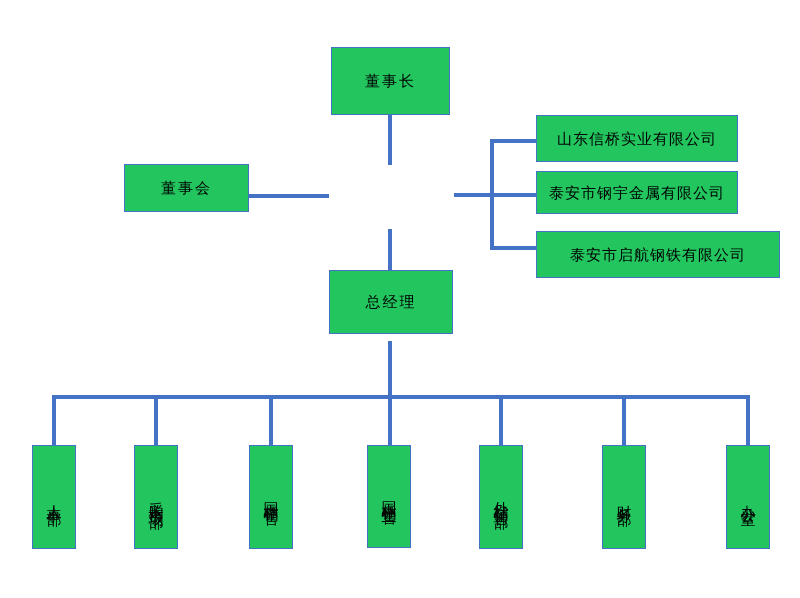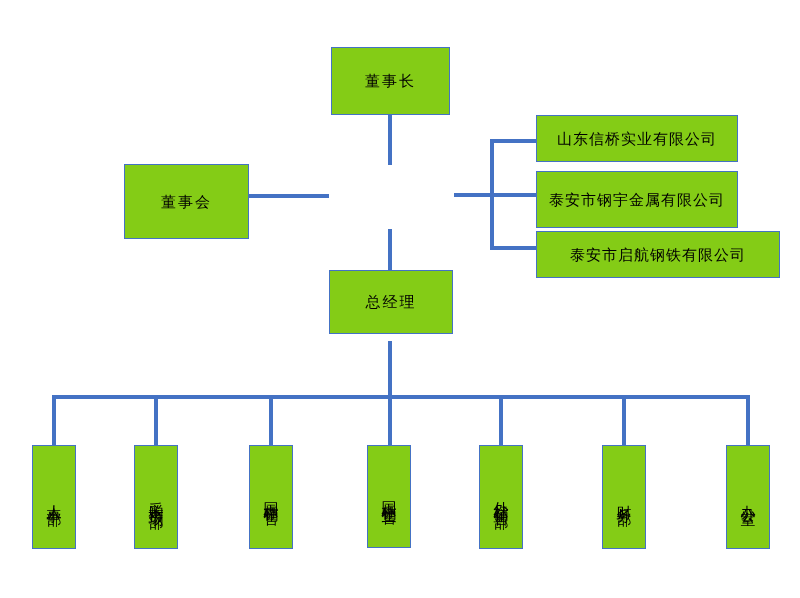--- a/index.html
+++ b/index.html
@@ -11,21 +11,21 @@
   .canvas {
     position: relative;
     width: 800px;
     height: 598px;
     background: var(--bg-color, #FFFFFF);
     overflow: hidden;
   }
   .node {
     position: absolute;
     border: 1px solid var(--border-color, #4472C4);
-    background: #84cc16;
+    background: #22c55e;
     display: flex;
     align-items: center;
     justify-content: center;
     color: var(--text-color, #000000);
     font-size: 15px;
     letter-spacing: 2px;
     text-align: center;
     line-height: 1.2;
   }
   .node.vertical .label {
@@ -66,34 +66,34 @@
   <div class="line" style="left:269px; top:395px; width:4px; height:50px;"></div>
   <div class="line" style="left:388px; top:395px; width:4px; height:50px;"></div>
   <div class="line" style="left:499px; top:395px; width:4px; height:50px;"></div>
   <div class="line" style="left:622px; top:395px; width:4px; height:50px;"></div>
   <div class="line" style="left:746px; top:395px; width:4px; height:50px;"></div>
 
   <div class="node" style="left:331px; top:47px; width:119px; height:68px;">
     <span class="label">董事长</span>
   </div>
 
-  <div class="node" style="left:124px; top:164px; width:125px; height:75px;">
+  <div class="node" style="left:124px; top:164px; width:125px; height:48px;">
     <span class="label">董事会</span>
   </div>
 
 
   <div class="node" style="left:329px; top:270px; width:124px; height:64px;">
     <span class="label">总经理</span>
   </div>
 
   <div class="node" style="left:536px; top:115px; width:202px; height:47px; letter-spacing:1px;">
     <span class="label">山东信桥实业有限公司</span>
   </div>
 
-  <div class="node" style="left:536px; top:171px; width:202px; height:57px; letter-spacing:1px;">
+  <div class="node" style="left:536px; top:171px; width:202px; height:43px; letter-spacing:1px;">
     <span class="label">泰安市钢宇金属有限公司</span>
   </div>
 
   <div class="node" style="left:536px; top:231px; width:244px; height:47px; letter-spacing:1px;">
     <span class="label">泰安市启航钢铁有限公司</span>
   </div>
 
   <div class="node vertical" style="left:32px; top:445px; width:44px; height:104px;">
     <span class="label">人事部</span>
   </div>

